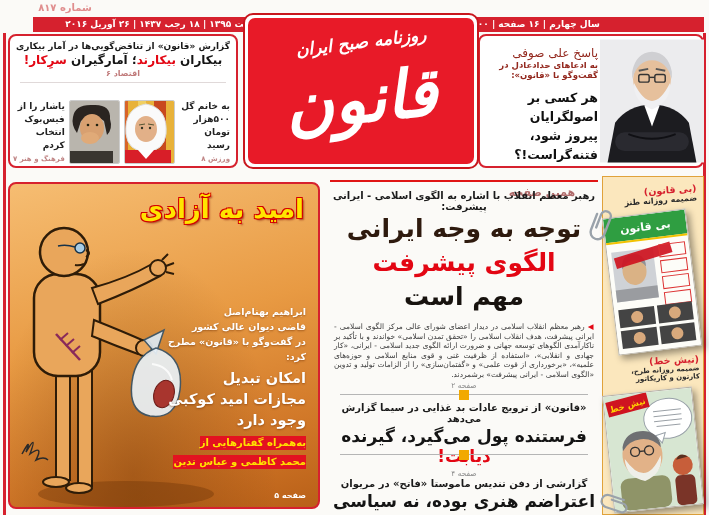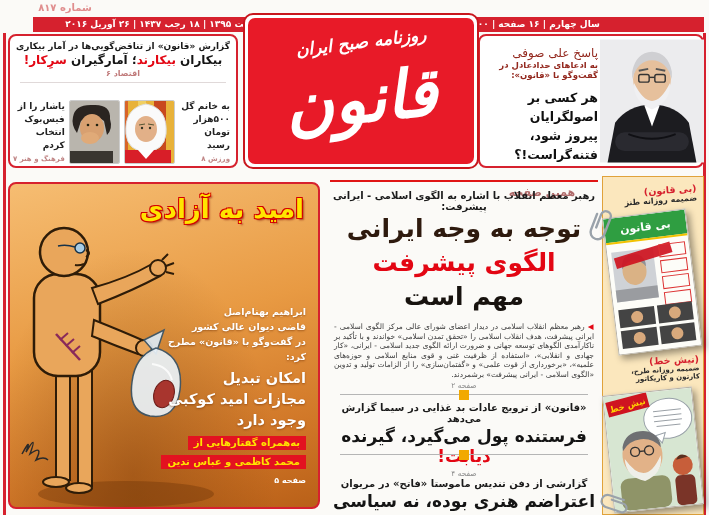--- a/index.html
+++ b/index.html
@@ -20,21 +20,21 @@
   #masthead{background:#fff;border:2px solid #c8161d;border-radius:10px;padding:3px;z-index:6;}
   #masthead .inner{width:100%;height:100%;background:#e81a28;border-radius:7px;position:relative;color:#fff;}
   #masthead .tagline{position:absolute;top:14px;right:0;left:0;text-align:center;font-family:"DejaVu Serif",serif;font-style:italic;font-weight:bold;font-size:17px;transform:rotate(-7deg);}
   #masthead .title{position:absolute;top:42px;right:0;left:0;text-align:center;font-family:"DejaVu Serif",serif;font-style:italic;font-weight:bold;font-size:66px;transform:rotate(-6deg);}
   
   #cartoon{background:linear-gradient(165deg,#f6bd72 0%,#e89a43 45%,#cf7526 80%,#b96018 100%);border:2px solid #d6212e;border-radius:8px;overflow:hidden;}
   #cartoon .vin{position:absolute;inset:0;background:radial-gradient(ellipse at 40% 90%,rgba(90,40,0,.35),rgba(0,0,0,0) 55%);}
   #cartoon-title{font-size:26px;font-weight:900;color:#ffe400;text-shadow:1px 1px 0 #d40000,-1px -1px 0 #d40000,1px -1px 0 #d40000,-1px 1px 0 #d40000,2px 2px 2px rgba(120,0,0,.6);}
   .ctext-small{color:#fff;font-size:9.5px;font-weight:bold;line-height:15px;text-shadow:0 1px 2px rgba(100,40,0,.5);}
   .ctext-big{color:#fff;font-size:14.5px;font-weight:800;line-height:21px;text-shadow:0 1px 2px rgba(100,40,0,.5);}
-  .chl span{display:inline-block;background:#e31220;color:#ffe400;font-size:10px;font-weight:bold;padding:1px 6px 2px;margin-top:3px;}
+  .chl span{display:inline-block;background:#e31220;color:#ffe400;font-size:10px;font-weight:bold;padding:1px 0 2px;margin-top:3px;}
   
   #sidebar{background:#fbe7bd;border:1px solid #e0a23a;}
   .sb-label1{color:#d6212e;font-size:9.5px;font-weight:bold;}
   .sb-label2{color:#2a2a2a;font-size:8px;font-weight:bold;}
   .cover{position:absolute;background:#fff;border:1px solid #b9b4a8;box-shadow:3px 4px 7px rgba(0,0,0,.4);}
   
   .teaser-text{font-size:9px;font-weight:bold;color:#222;line-height:13px;}
   .teaser-sec{font-size:7px;color:#c08585;font-weight:bold;margin-top:3px;}
   .photo{border:1px solid #ccc;overflow:hidden;border-radius:2px;}
 </style>
@@ -170,21 +170,21 @@
       <div class="ctext-small">قاضی دیوان عالی کشور</div>
       <div class="ctext-small">در گفت‌وگو با «قانون» مطرح کرد:</div>
       <div class="ctext-big" style="margin-top:4px;">امکان تبدیل</div>
       <div class="ctext-big">مجازات امید کوکبی</div>
       <div class="ctext-big">وجود دارد</div>
       <div class="chl">
         <span>به‌همراه گفتارهایی از</span><br>
         <span>محمد کاظمی و عباس تدین</span>
       </div>
     </div>
-    <div class="abs" style="bottom:22px;right:12px;color:#fff;font-size:8px;font-weight:bold;">صفحه ۵</div>
+    <div class="abs" style="bottom:7px;right:12px;color:#fff;font-size:8px;font-weight:bold;">صفحه ۵</div>
   </div>
 
   <div class="abs" style="left:330px;top:180px;width:268px;height:335px;border-top:2px solid #e01515;">
     <div class="center kicker" style="margin-top:8px;font-size:10px;">رهبر معظم انقلاب با اشاره به الگوی اسلامی - ایرانی پیشرفت:</div>
     <div class="center" style="font-size:25px;font-weight:900;color:#2e1a0e;line-height:34px;">توجه به وجه ایرانی</div>
     <div class="center" style="font-size:25px;font-weight:900;color:#e30613;line-height:34px;">الگوی پیشرفت</div>
     <div class="center" style="font-size:25px;font-weight:900;color:#17120e;line-height:34px;">مهم است</div>
     <div style="margin:8px 4px 0;font-size:7.5px;color:#3a3a3a;line-height:9.5px;text-align:justify;"><span class="red">◀</span> <span>رهبر معظم انقلاب اسلامی در دیدار اعضای شورای عالی مرکز الگوی اسلامی - ایرانی پیشرفت، هدف انقلاب اسلامی را «تحقق تمدن اسلامی» خواندند و با تأکید بر ناکارآمدی الگوهای توسعه جهانی و ضرورت ارائه الگوی جدید اسلامی - ایرانی، «کار جهادی و انقلابی»، «استفاده از ظرفیت غنی و قوی منابع اسلامی و حوزه‌های علمیه»، «برخورداری از قوت علمی» و «گفتمان‌سازی» را از الزامات تولید و تدوین «الگوی اسلامی - ایرانی پیشرفت» برشمردند.</span></div>
     <div class="pageref" style="margin-top:2px;">صفحه ۲</div>
 

